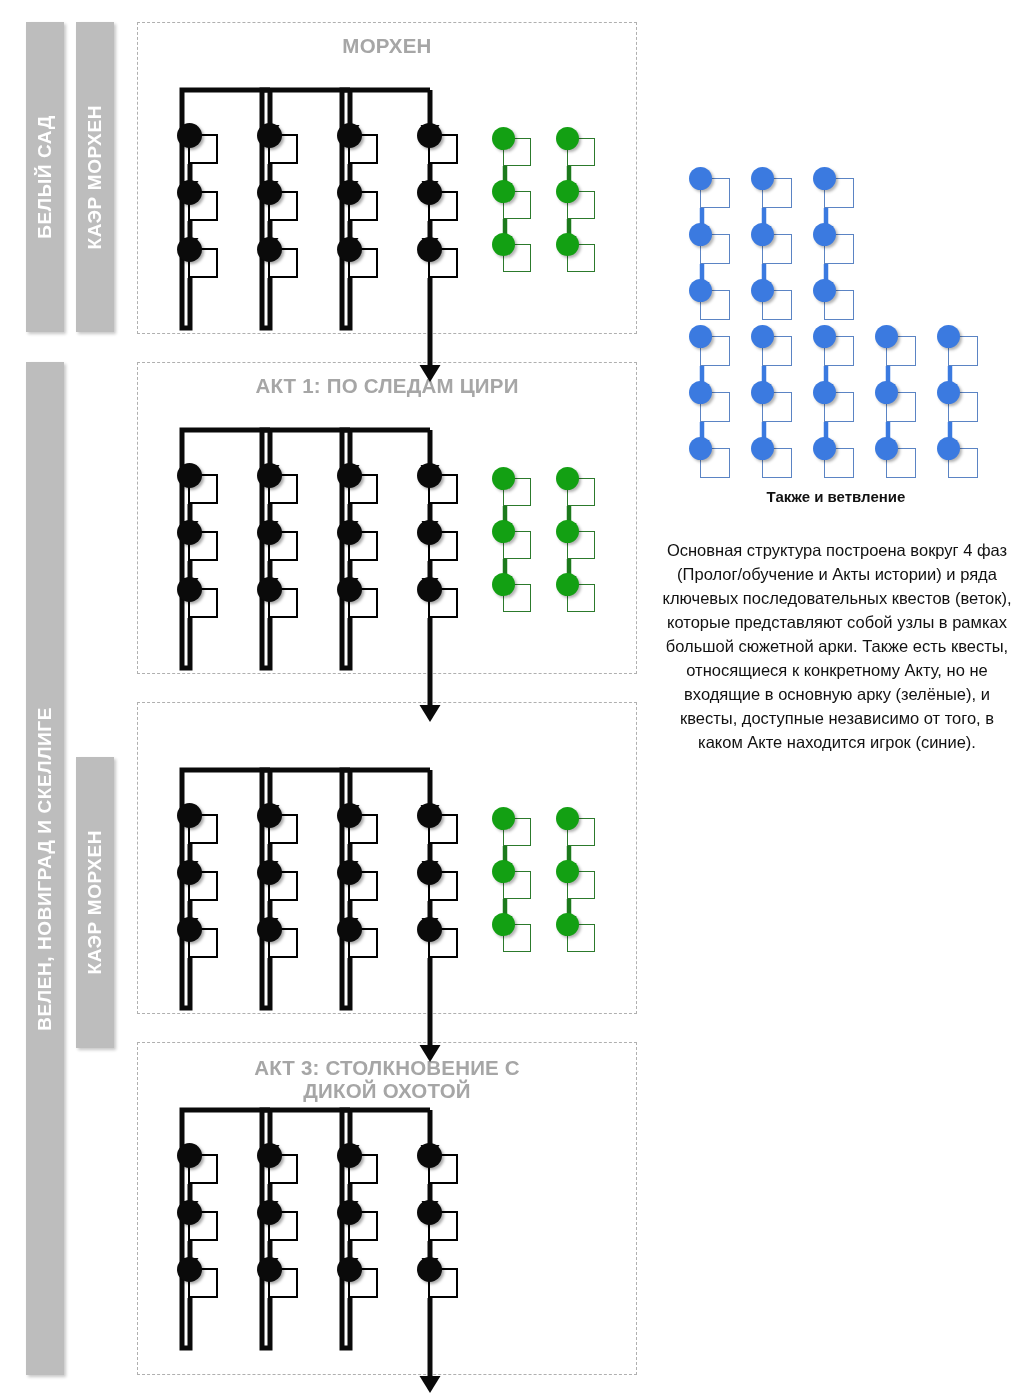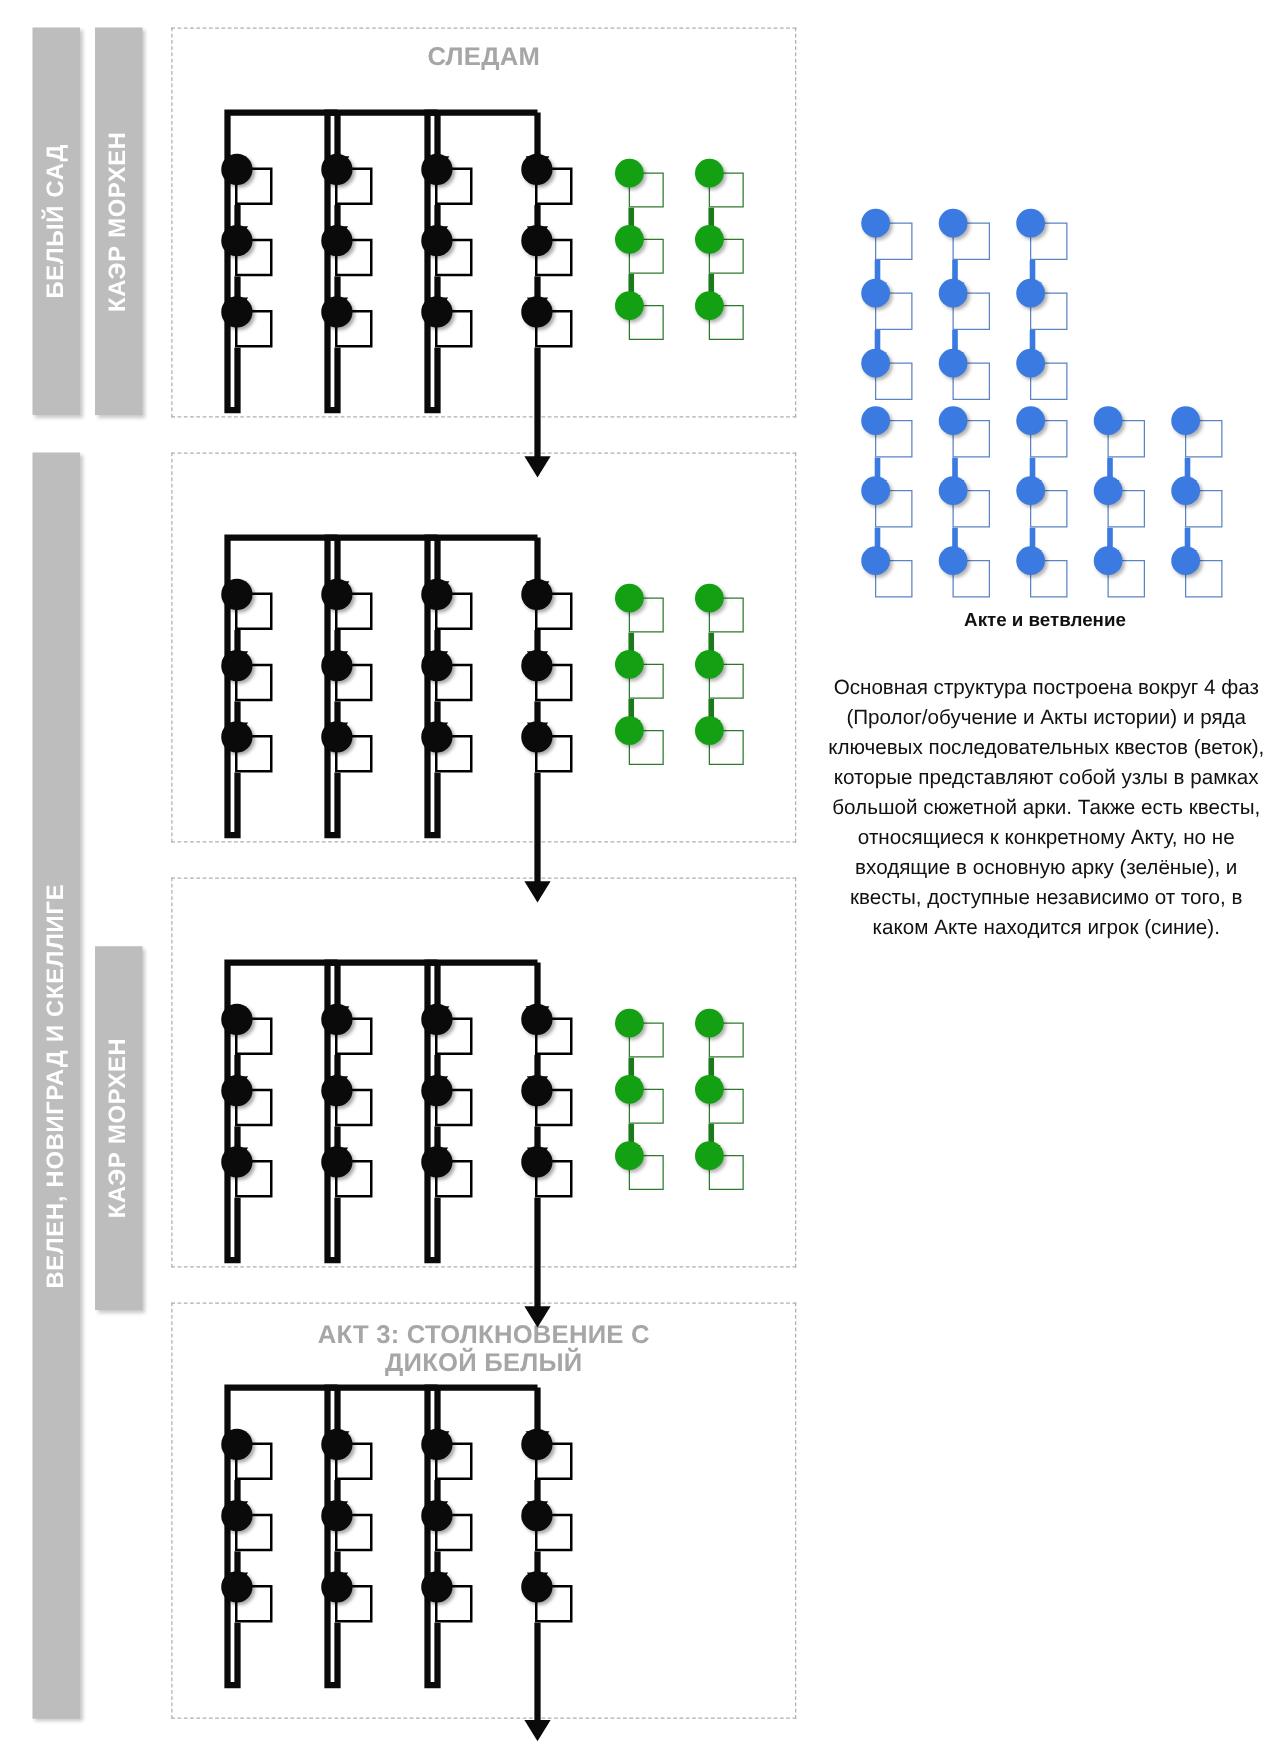--- a/index.html
+++ b/index.html
@@ -80,31 +80,32 @@
     <span>КАЭР МОРХЕН</span>
   </div>
   <div class="vbar" style="left:26px;top:362px;width:38px;height:1013px;">
     <span>ВЕЛЕН, НОВИГРАД И СКЕЛЛИГЕ</span>
   </div>
   <div class="vbar" style="left:76px;top:757px;width:38px;height:291px;">
     <span>КАЭР МОРХЕН</span>
   </div>
 
   <div class="actbox" style="left:137px;top:22px;width:500px;height:312px;"></div>
-  <div class="acttitle" style="left:137px;top:33px;width:500px;">СЛЕДАМ</div>
+  <div class="acttitle" style="left:137px;top:33px;width:500px;">МОРХЕН</div>
 
   <div class="actbox" style="left:137px;top:362px;width:500px;height:312px;"></div>
+  <div class="acttitle" style="left:137px;top:373px;width:500px;">АКТ 1: ПО СЛЕДАМ ЦИРИ</div>
 
   <div class="actbox" style="left:137px;top:702px;width:500px;height:312px;"></div>
 
   <div class="actbox" style="left:137px;top:1042px;width:500px;height:333px;"></div>
   <div class="acttitle" style="left:137px;top:1055px;width:500px;">АКТ 3: СТОЛКНОВЕНИЕ С</div>
-  <div class="acttitle" style="left:137px;top:1078px;width:500px;">ДИКОЙ БЕЛЫЙ</div>
-
-  <div class="panel-title" style="left:660px;top:488px;width:352px;">Акте и ветвление</div>
+  <div class="acttitle" style="left:137px;top:1078px;width:500px;">ДИКОЙ ОХОТОЙ</div>
+
+  <div class="panel-title" style="left:660px;top:488px;width:352px;">Также и ветвление</div>
   <div class="panel-body" style="left:662px;top:538px;width:350px;">Основная структура построена вокруг 4 фаз (Пролог/обучение и Акты истории) и ряда ключевых последовательных квестов (веток), которые представляют собой узлы в рамках большой сюжетной арки. Также есть квесты, относящиеся к конкретному Акту, но не входящие в основную арку (зелёные), и квесты, доступные независимо от того, в каком Акте находится игрок (синие).</div>
 
   <div id="nodes-layer" style="position:absolute;left:0;top:0;width:1023px;height:1399px;">
       <svg class="overlay" width="1023" height="1399">
         <g>
           <line x1="190" y1="164" x2="190" y2="183" stroke="#0a0a0a" stroke-width="5"></line>
           <polygon points="181.5,181 198.5,181 190,194" fill="#0a0a0a"></polygon>
         </g>
         <g>
           <line x1="190" y1="221" x2="190" y2="240" stroke="#0a0a0a" stroke-width="5"></line>

